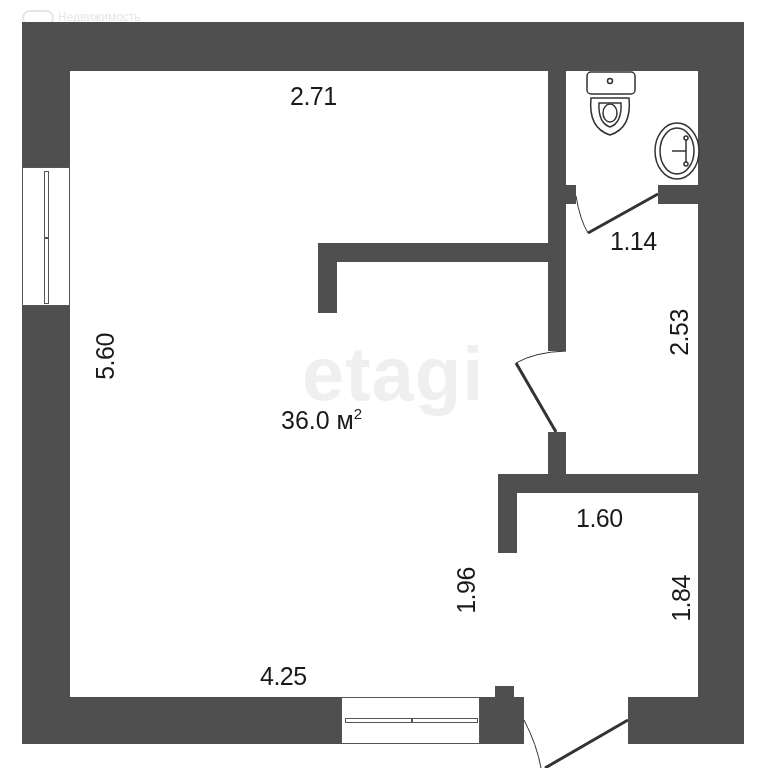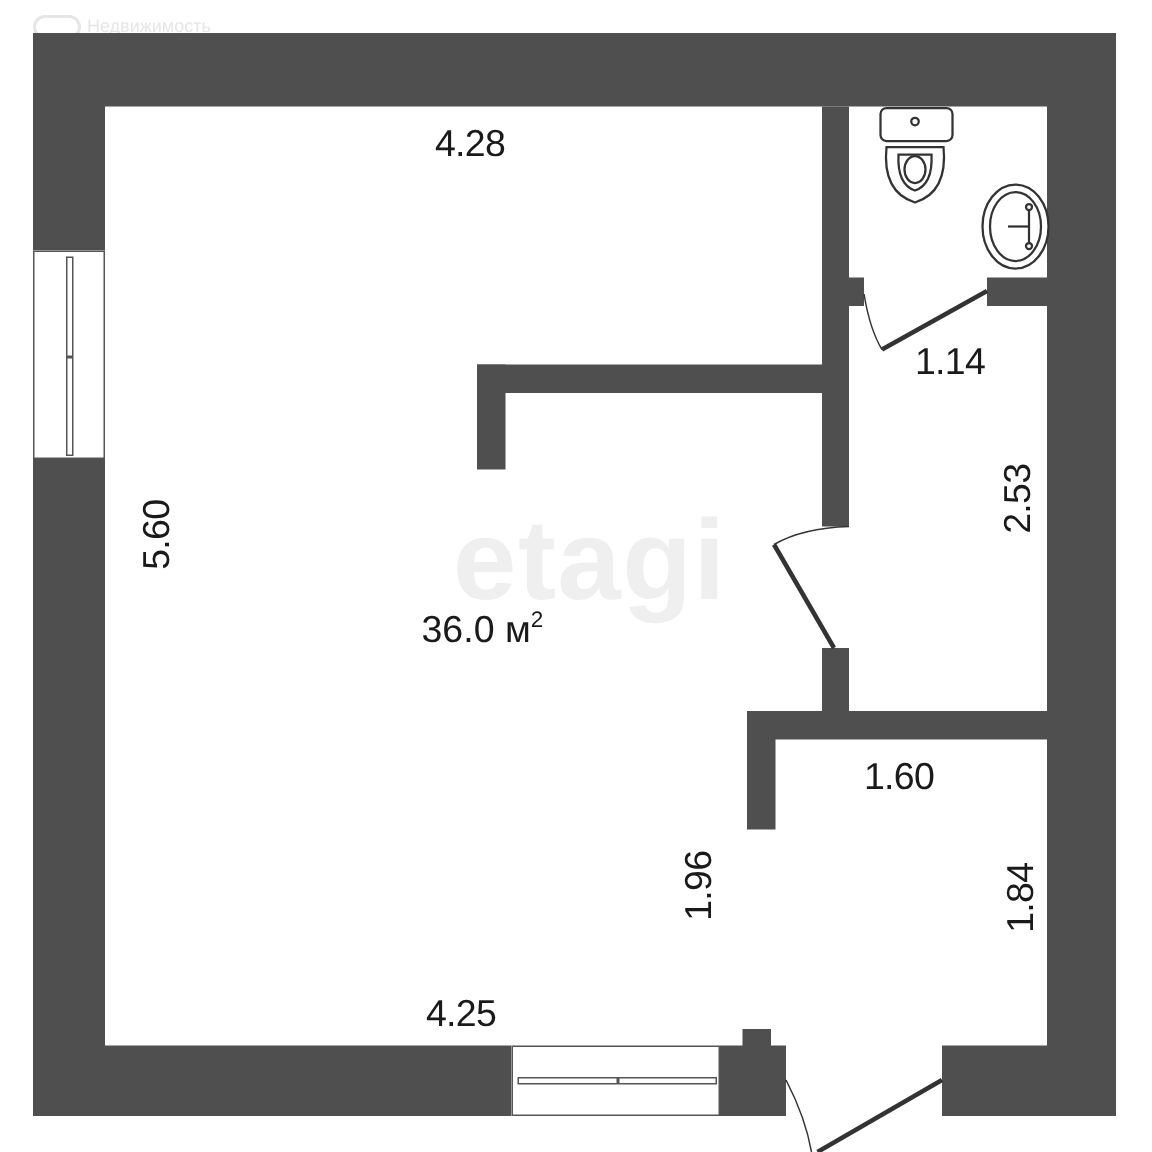--- a/index.html
+++ b/index.html
@@ -82,21 +82,21 @@
       <circle cx="686" cy="164" r="2"></circle>
     </g>
   </svg>
 
   <div class="wm-etagi" style="left:302px; top:330px;">etagi</div>
 
   <div class="area" style="left:281px; top:405px;">
     <span>36.0 м</span><sup>2</sup>
   </div>
 
-  <div class="dim" style="left:290px; top:82px;">4.28</div>
+  <div class="dim" style="left:290px; top:82px;">2.71</div>
   <div class="dim rot" style="left:82px; top:342px;">5.60</div>
-  <div class="dim" style="left:284px; top:662px;">4.25</div>
+  <div class="dim" style="left:260px; top:662px;">4.25</div>
   <div class="dim" style="left:610px; top:212px;margin-top:15px;">1.14</div>
   <div class="dim rot" style="left:656px; top:318px;">2.53</div>
   <div class="dim" style="left:576px; top:504px;">1.60</div>
   <div class="dim rot" style="left:443px; top:576px;">1.96</div>
   <div class="dim rot" style="left:658px; top:584px;">1.84</div>
 </div>
 
 </body></html>

